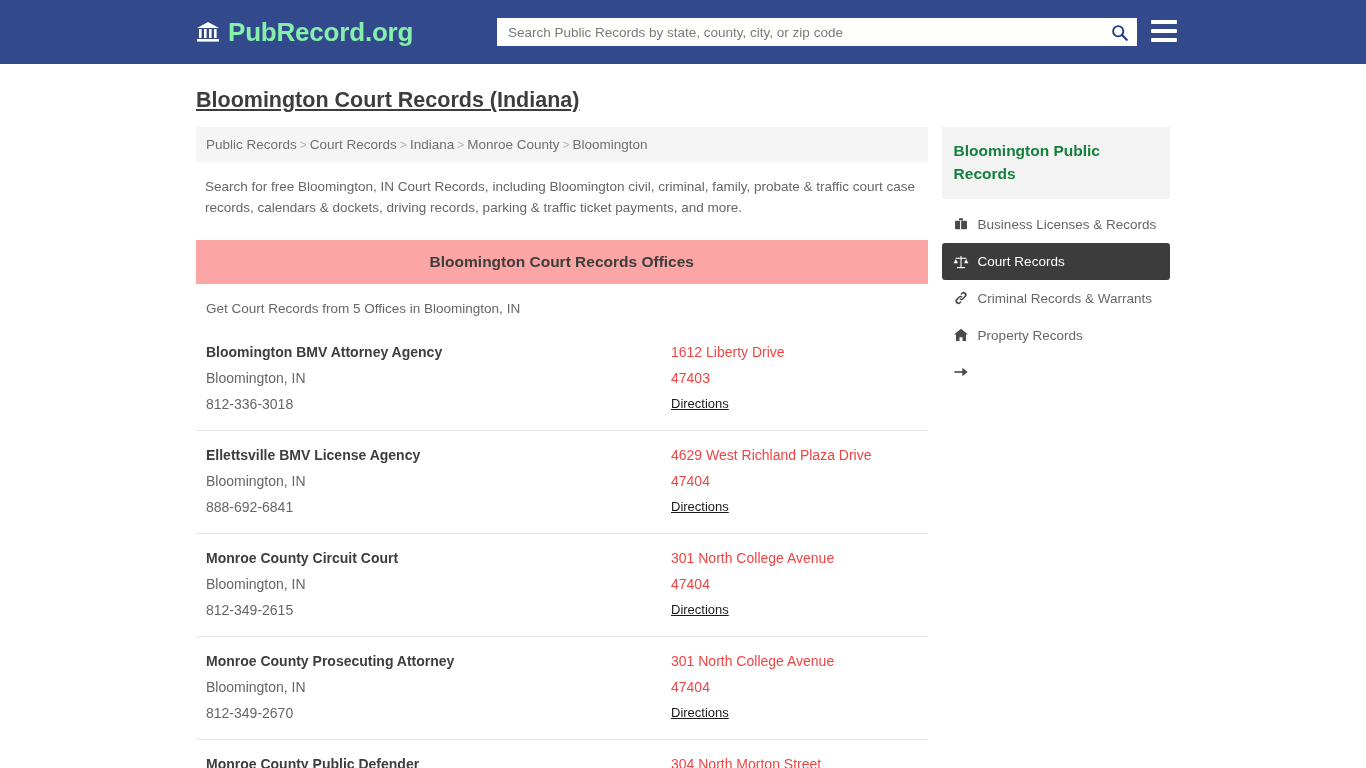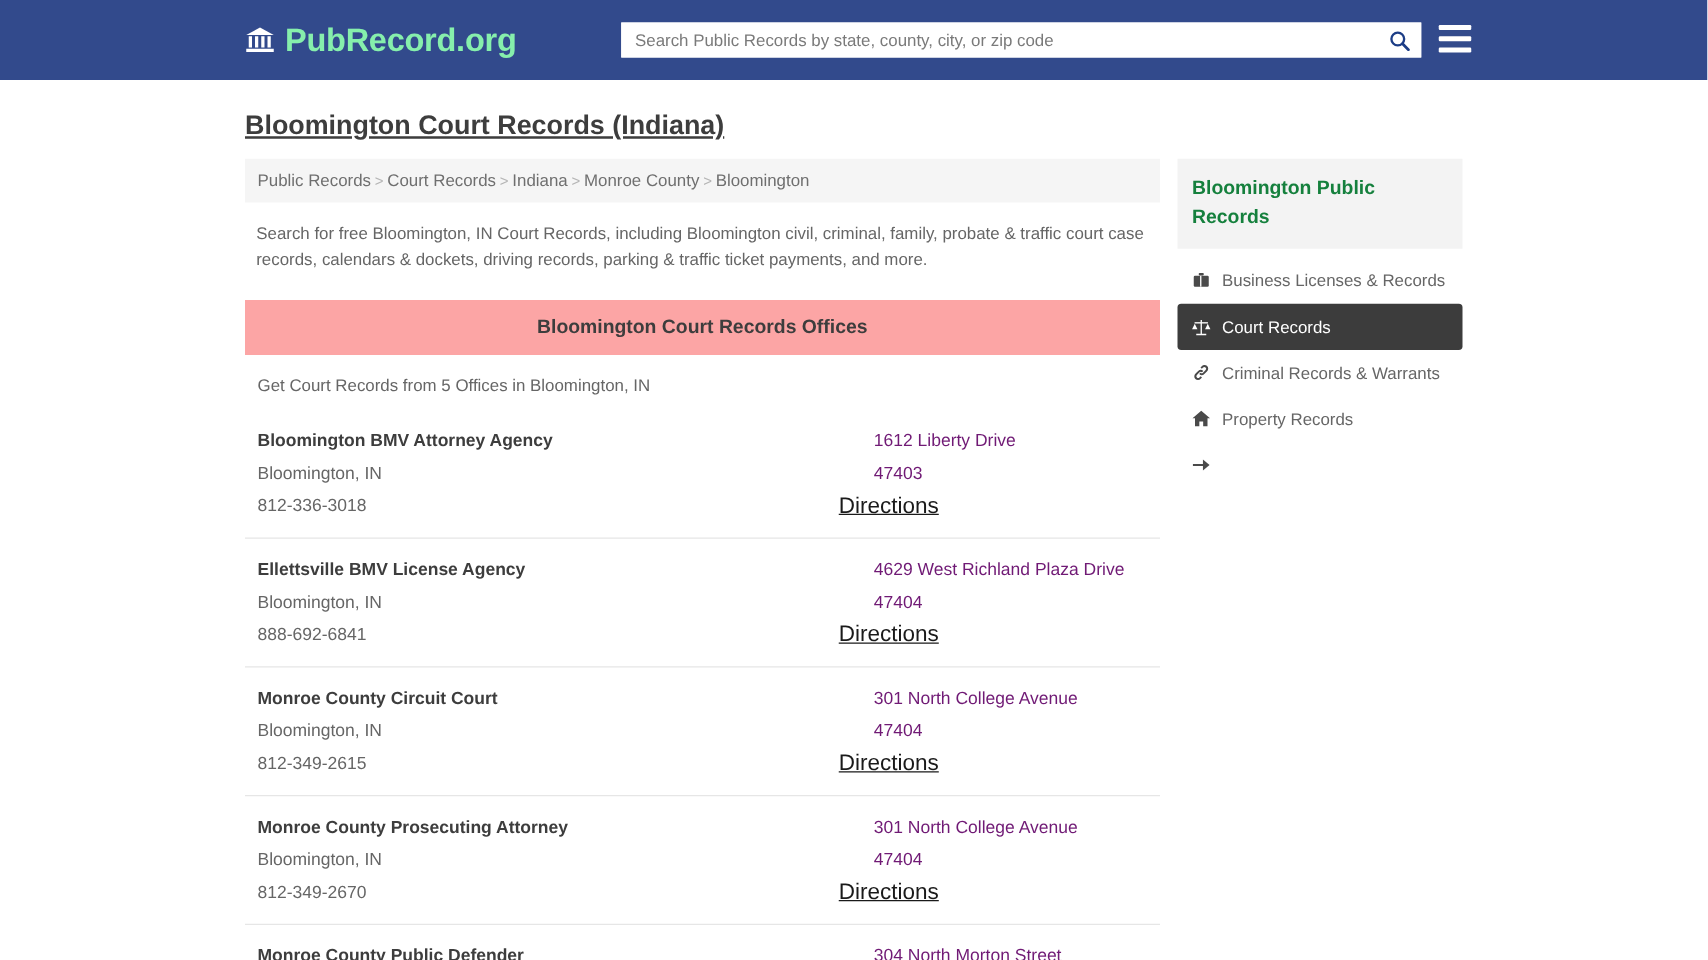--- a/index.html
+++ b/index.html
@@ -150,26 +150,25 @@
     color: #3d3d3d;
     line-height: 26px;
   }
   .office-city, .office-phone {
     font-size: 14px;
     color: #666666;
     line-height: 26px;
   }
   .office-street, .office-zip {
     font-size: 14px;
-    color: #701a75;
+    color: #ef4444;
     line-height: 26px;
-    margin-left: 28px;
   }
   .directions {
-    font-size: 18px;
+    font-size: 13px;
     line-height: 26px;
     color: #1a1a1a;
     text-decoration: underline;
     cursor: pointer;
     display: inline-block;
   }
 
   
   .side-head {
     background: #f3f3f3;

